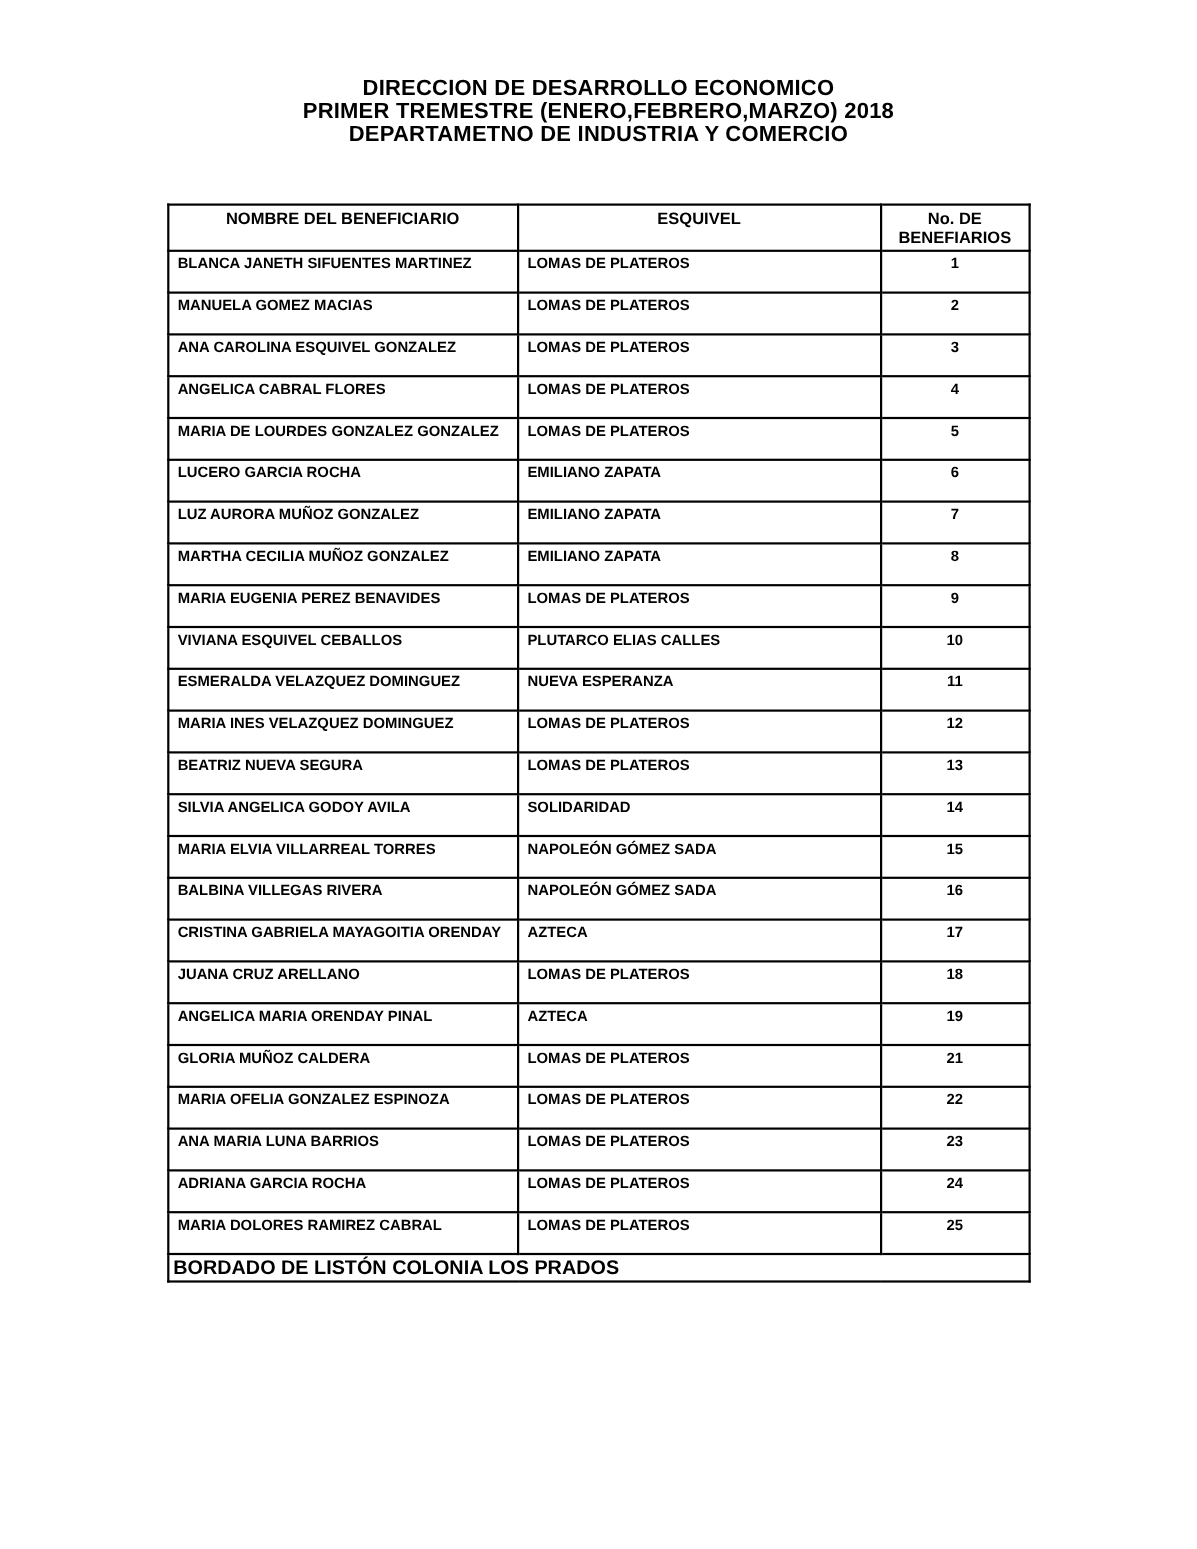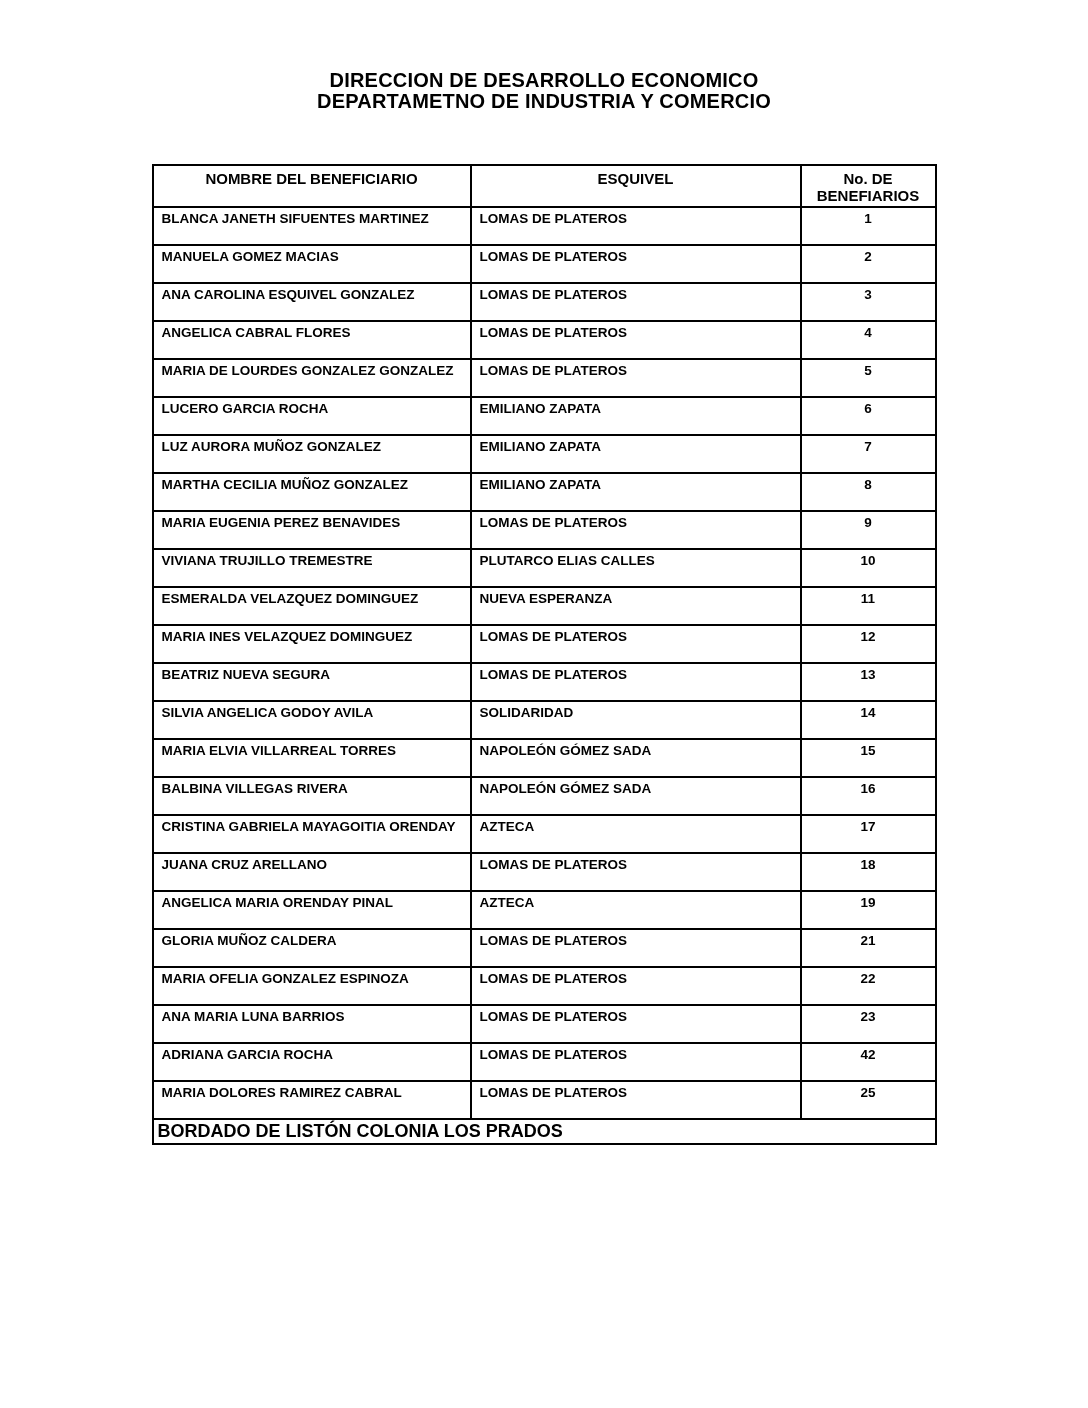--- a/index.html
+++ b/index.html
@@ -60,20 +60,21 @@
   }
   col.c-nombre   { width: 318px; }
   col.c-domicilio{ width: 330px; }
   col.c-num      { width: 135px; }
 </style>
 </head>
 <body>
 
 <div class="doc-header">
   <div>DIRECCION DE DESARROLLO ECONOMICO</div>
+  <div>PRIMER TREMESTRE (ENERO,FEBRERO,MARZO) 2018</div>
   <div>DEPARTAMETNO DE INDUSTRIA Y COMERCIO</div>
 </div>
 
 <table class="benef-table">
   <colgroup>
     <col class="c-nombre">
     <col class="c-domicilio">
     <col class="c-num">
   </colgroup>
   <thead>
@@ -123,21 +124,21 @@
         <td>MARTHA CECILIA MUÑOZ GONZALEZ</td>
         <td>EMILIANO ZAPATA</td>
         <td class="num">8</td>
       </tr>
       <tr>
         <td>MARIA EUGENIA PEREZ BENAVIDES</td>
         <td>LOMAS DE PLATEROS</td>
         <td class="num">9</td>
       </tr>
       <tr>
-        <td>VIVIANA TRUJILLO TREMESTRE</td>
+        <td>VIVIANA ESQUIVEL CEBALLOS</td>
         <td>PLUTARCO ELIAS CALLES</td>
         <td class="num">10</td>
       </tr>
       <tr>
         <td>ESMERALDA VELAZQUEZ DOMINGUEZ</td>
         <td>NUEVA ESPERANZA</td>
         <td class="num">11</td>
       </tr>
       <tr>
         <td>MARIA INES VELAZQUEZ DOMINGUEZ</td>
@@ -190,21 +191,21 @@
         <td class="num">22</td>
       </tr>
       <tr>
         <td>ANA MARIA LUNA BARRIOS</td>
         <td>LOMAS DE PLATEROS</td>
         <td class="num">23</td>
       </tr>
       <tr>
         <td>ADRIANA GARCIA ROCHA</td>
         <td>LOMAS DE PLATEROS</td>
-        <td class="num">42</td>
+        <td class="num">24</td>
       </tr>
       <tr>
         <td>MARIA DOLORES RAMIREZ CABRAL</td>
         <td>LOMAS DE PLATEROS</td>
         <td class="num">25</td>
       </tr>
     </tbody>
   <tfoot>
     <tr>
       <td colspan="3">BORDADO DE LISTÓN COLONIA LOS PRADOS</td>

